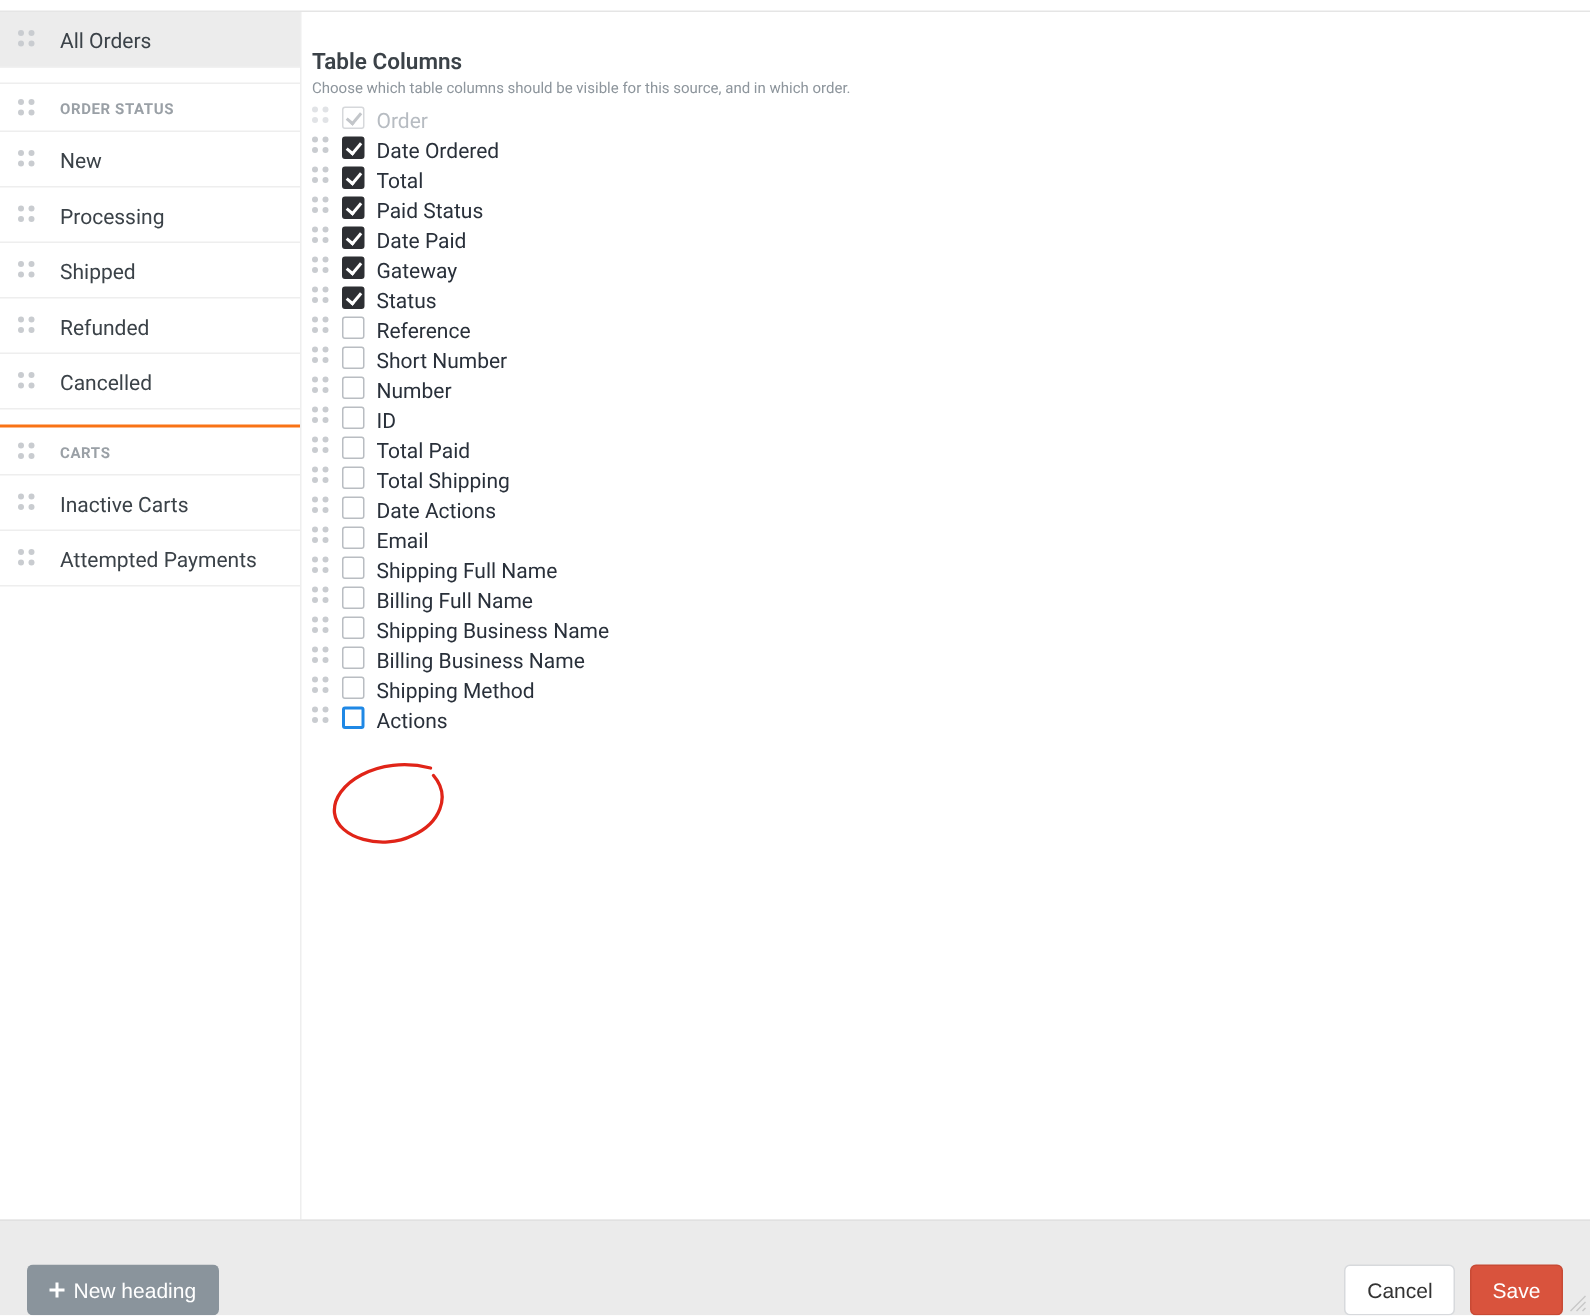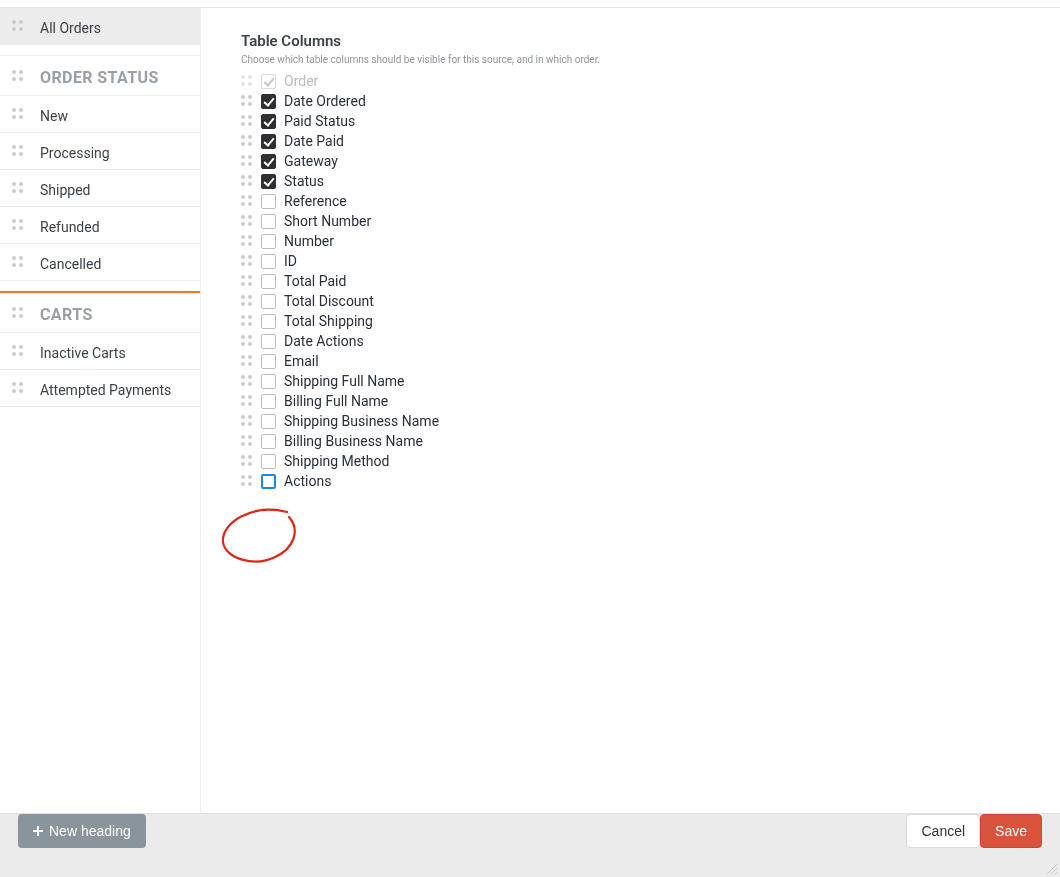--- a/index.html
+++ b/index.html
@@ -40,21 +40,21 @@
     font-size: 14px;
     color: #3b4248;
     cursor: pointer;
   }
   .side-item.active {
     background: #ececec;
   }
   .side-heading {
     color: #9aa0a6;
     text-transform: uppercase;
-    font-size: 16px;
+    font-size: 10px;
     font-weight: 700;
     letter-spacing: .4px;
     cursor: default;
   }
   .side-heading.first {
     border-top: 1px solid #eee;
     margin-top: 10px;
   }
   .side-heading.carts {
     border-top: 2px solid #f97316;
@@ -71,42 +71,42 @@
     gap: 2px;
   }
   .grip span {
     width: 4px; height: 4px;
     border-radius: 50%;
     background: #c9ccd0;
   }
   .main {
     position: absolute;
     top: 8px; left: 200px; right: 0; bottom: 64px;
-    padding: 20px 40px;
+    padding: 20px 7px;
     border-left: 1px solid #eee;
     background: #fff;
     overflow: auto;
   }
   .section-title {
     font-size: 15px;
     font-weight: 600;
     color: #3b4248;
     margin: 4px 0 4px 0;
   }
   .section-sub {
     color: #8d959c;
     font-size: 10px;
     margin-bottom: 6px;
   }
   .col-list {
     margin-top: 2px;
   }
   .col-row {
     display: flex;
-    align-items: center;
+    align-items: flex-start;
     height: 20px;
     line-height: 20px;
     font-size: 14px;
     color: #29303a;
   }
   .col-row.disabled {
     color: #b7bcc2;
   }
   .col-row .grip2 {
     display: inline-grid;
@@ -173,21 +173,21 @@
   }
   .annot-circle svg { overflow: visible; }
 
   .footer {
     position: absolute;
     left: 0; right: 0; bottom: 0;
     height: 64px;
     background: #ebebeb;
     border-top: 1px solid #e1e1e1;
     display: flex;
-    align-items: flex-start;
+    align-items: flex-end;
     padding: 0 18px;
   }
   .btn {
     border-radius: 4px;
     font-size: 14px;
     padding: 8px 14px;
     cursor: pointer;
     border: 1px solid transparent;
     display: inline-flex;
     align-items: center;
@@ -201,21 +201,21 @@
     background: #fff;
     color: #333;
     border-color: #d7d9dc;
   }
   .btn-primary {
     background: #d9533d;
     color: #fff;
     border-color: #c84a35;
   }
   .footer .spacer { flex: 1; }
-  .footer .right { display: flex; }
+  .footer .right { display: flex; gap: 10px; }
   .plus-icon {
     width: 10px; height: 10px;
     position: relative;
   }
   .plus-icon::before, .plus-icon::after {
     content: "";
     position: absolute;
     background: #fff;
   }
   .plus-icon::before { left:4px; top:0; width:2px; height:10px; }
@@ -353,20 +353,30 @@
           <span class="col-label">Date Ordered</span>
         </div>
         <div class="col-row">
           <span class="grip2">
             <span></span>
             <span></span>
             <span></span>
             <span></span>
           </span>
           <span class="chk checked"></span>
+          <span class="col-label">Total</span>
+        </div>
+        <div class="col-row">
+          <span class="grip2">
+            <span></span>
+            <span></span>
+            <span></span>
+            <span></span>
+          </span>
+          <span class="chk checked"></span>
           <span class="col-label">Paid Status</span>
         </div>
         <div class="col-row">
           <span class="grip2">
             <span></span>
             <span></span>
             <span></span>
             <span></span>
           </span>
           <span class="chk checked"></span>
@@ -434,30 +444,20 @@
         </div>
         <div class="col-row">
           <span class="grip2">
             <span></span>
             <span></span>
             <span></span>
             <span></span>
           </span>
           <span class="chk"></span>
           <span class="col-label">Total Paid</span>
-        </div>
-        <div class="col-row">
-          <span class="grip2">
-            <span></span>
-            <span></span>
-            <span></span>
-            <span></span>
-          </span>
-          <span class="chk"></span>
-          <span class="col-label">Total Discount</span>
         </div>
         <div class="col-row">
           <span class="grip2">
             <span></span>
             <span></span>
             <span></span>
             <span></span>
           </span>
           <span class="chk"></span>
           <span class="col-label">Total Shipping</span>

